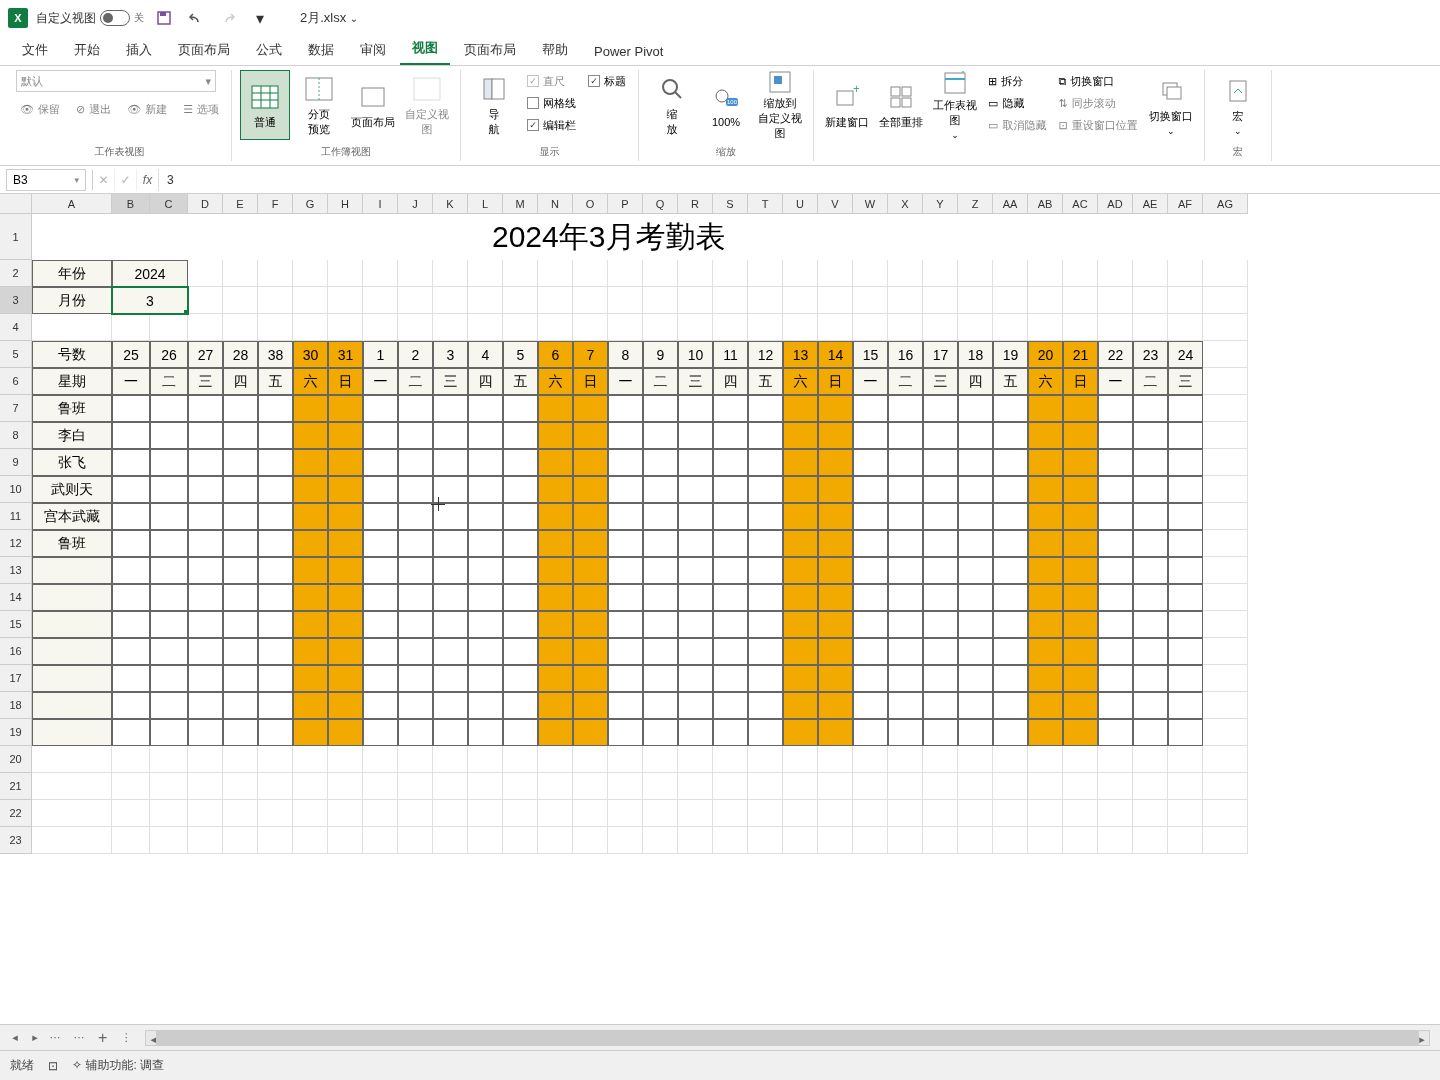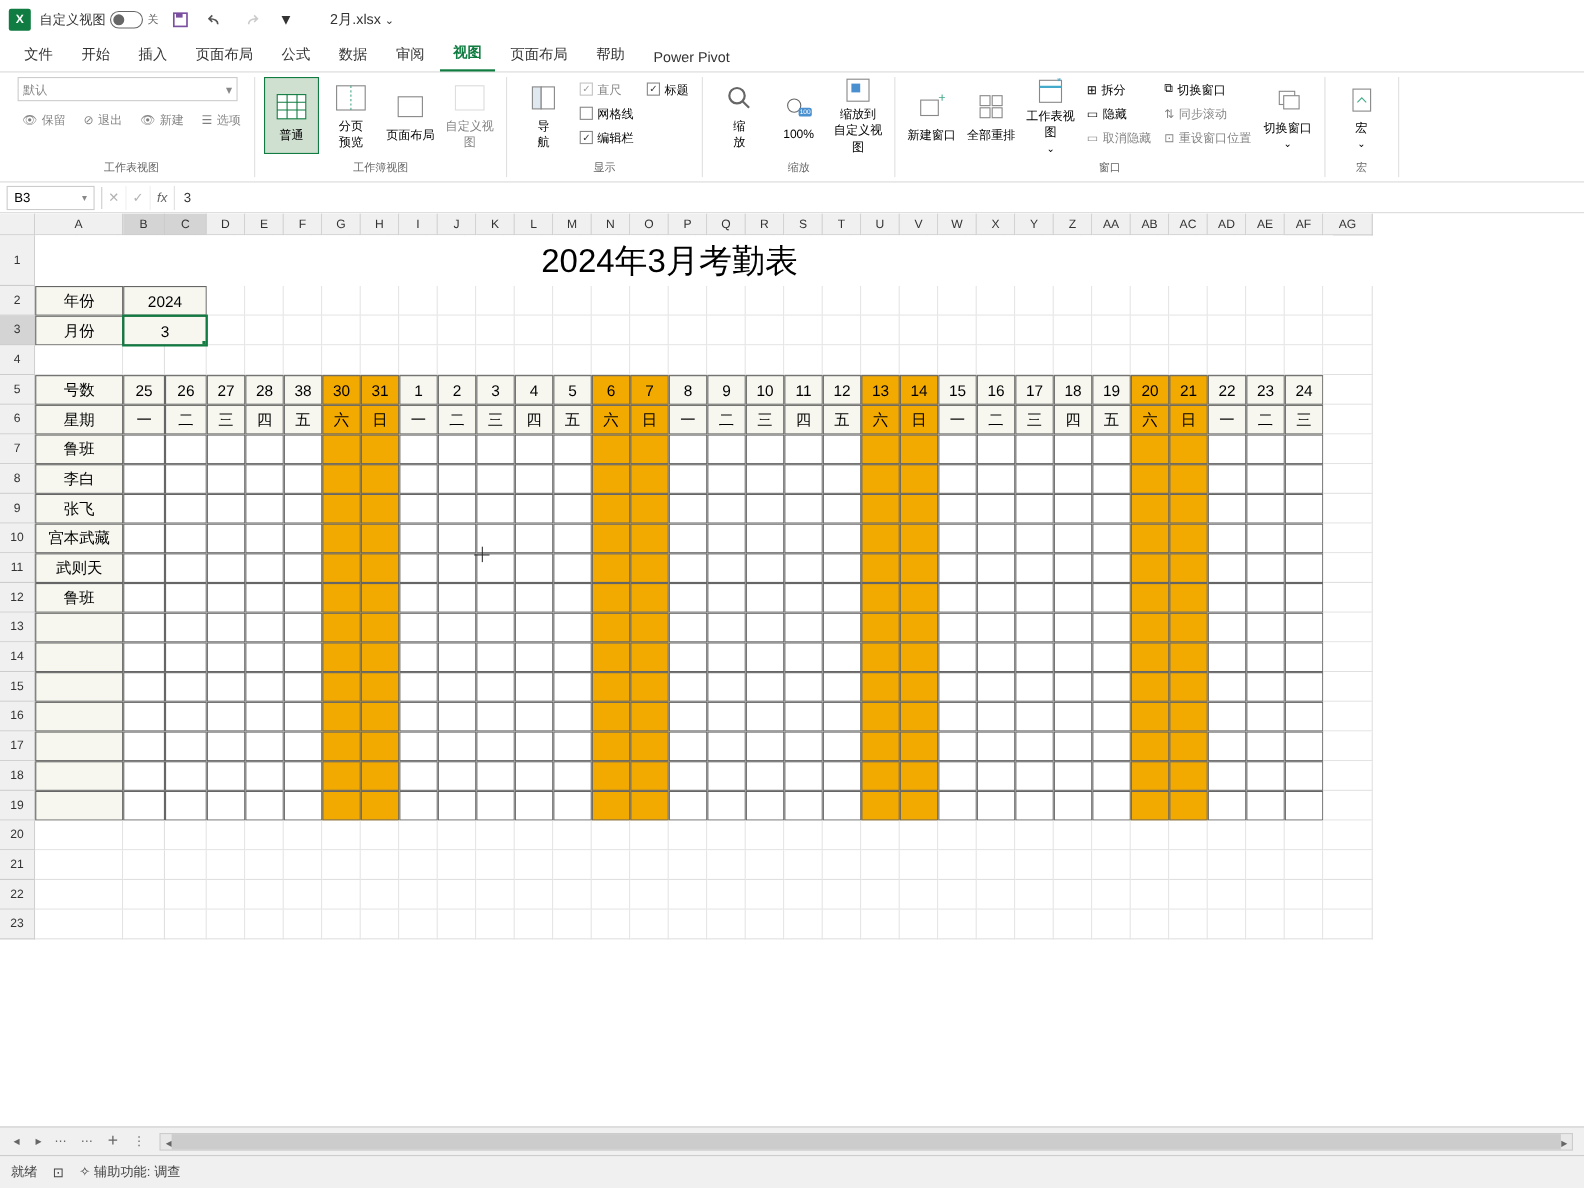--- a/index.html
+++ b/index.html
@@ -330,21 +330,20 @@
           <div class="icon">
             <svg width="24" height="24" viewBox="0 0 24 24">
               <rect x="4" y="4" width="14" height="12" fill="#fff" stroke="#888"></rect>
               <rect x="8" y="8" width="14" height="12" fill="#fff" stroke="#888"></rect>
             </svg>
           </div>
           <span>切换窗口</span>
           <span style="font-size:9px">⌄</span>
         </div>
     </div>
-    <div class="ribbon-group-label">窗口</div>
   </div>
   <div class="ribbon-group">
     <div class="ribbon-group-content">
       <div class="rbtn-large">
           <div class="icon">
             <svg width="24" height="24" viewBox="0 0 24 24">
               <rect x="4" y="2" width="16" height="20" fill="#fff" stroke="#888"></rect>
               <path d="M8 14 L12 10 L16 14" fill="none" stroke="#4a8"></path>
             </svg>
           </div>
@@ -740,56 +739,56 @@
         <div class="cell bordered white" style="width: 35px; height: 27px;"></div>
         <div class="cell bordered white" style="width: 35px; height: 27px;"></div>
         <div class="cell bordered weekend" style="width: 35px; height: 27px;"></div>
         <div class="cell bordered weekend" style="width: 35px; height: 27px;"></div>
         <div class="cell bordered white" style="width: 35px; height: 27px;"></div>
         <div class="cell bordered white" style="width: 35px; height: 27px;"></div>
         <div class="cell bordered white" style="width: 35px; height: 27px;"></div>
         <div class="cell" style="width: 45px; height: 27px;"></div>
       </div>
       <div class="row">
+        <div class="cell bordered" style="width: 80px; height: 27px;">武则天</div>
+        <div class="cell bordered white" style="width: 38px; height: 27px;"></div>
+        <div class="cell bordered white" style="width: 38px; height: 27px;"></div>
+        <div class="cell bordered white" style="width: 35px; height: 27px;"></div>
+        <div class="cell bordered white" style="width: 35px; height: 27px;"></div>
+        <div class="cell bordered white" style="width: 35px; height: 27px;"></div>
+        <div class="cell bordered weekend" style="width: 35px; height: 27px;"></div>
+        <div class="cell bordered weekend" style="width: 35px; height: 27px;"></div>
+        <div class="cell bordered white" style="width: 35px; height: 27px;"></div>
+        <div class="cell bordered white" style="width: 35px; height: 27px;"></div>
+        <div class="cell bordered white" style="width: 35px; height: 27px;"></div>
+        <div class="cell bordered white" style="width: 35px; height: 27px;"></div>
+        <div class="cell bordered white" style="width: 35px; height: 27px;"></div>
+        <div class="cell bordered weekend" style="width: 35px; height: 27px;"></div>
+        <div class="cell bordered weekend" style="width: 35px; height: 27px;"></div>
+        <div class="cell bordered white" style="width: 35px; height: 27px;"></div>
+        <div class="cell bordered white" style="width: 35px; height: 27px;"></div>
+        <div class="cell bordered white" style="width: 35px; height: 27px;"></div>
+        <div class="cell bordered white" style="width: 35px; height: 27px;"></div>
+        <div class="cell bordered white" style="width: 35px; height: 27px;"></div>
+        <div class="cell bordered weekend" style="width: 35px; height: 27px;"></div>
+        <div class="cell bordered weekend" style="width: 35px; height: 27px;"></div>
+        <div class="cell bordered white" style="width: 35px; height: 27px;"></div>
+        <div class="cell bordered white" style="width: 35px; height: 27px;"></div>
+        <div class="cell bordered white" style="width: 35px; height: 27px;"></div>
+        <div class="cell bordered white" style="width: 35px; height: 27px;"></div>
+        <div class="cell bordered white" style="width: 35px; height: 27px;"></div>
+        <div class="cell bordered weekend" style="width: 35px; height: 27px;"></div>
+        <div class="cell bordered weekend" style="width: 35px; height: 27px;"></div>
+        <div class="cell bordered white" style="width: 35px; height: 27px;"></div>
+        <div class="cell bordered white" style="width: 35px; height: 27px;"></div>
+        <div class="cell bordered white" style="width: 35px; height: 27px;"></div>
+        <div class="cell" style="width: 45px; height: 27px;"></div>
+      </div>
+      <div class="row">
         <div class="cell bordered" style="width: 80px; height: 27px;">宫本武藏</div>
-        <div class="cell bordered white" style="width: 38px; height: 27px;"></div>
-        <div class="cell bordered white" style="width: 38px; height: 27px;"></div>
-        <div class="cell bordered white" style="width: 35px; height: 27px;"></div>
-        <div class="cell bordered white" style="width: 35px; height: 27px;"></div>
-        <div class="cell bordered white" style="width: 35px; height: 27px;"></div>
-        <div class="cell bordered weekend" style="width: 35px; height: 27px;"></div>
-        <div class="cell bordered weekend" style="width: 35px; height: 27px;"></div>
-        <div class="cell bordered white" style="width: 35px; height: 27px;"></div>
-        <div class="cell bordered white" style="width: 35px; height: 27px;"></div>
-        <div class="cell bordered white" style="width: 35px; height: 27px;"></div>
-        <div class="cell bordered white" style="width: 35px; height: 27px;"></div>
-        <div class="cell bordered white" style="width: 35px; height: 27px;"></div>
-        <div class="cell bordered weekend" style="width: 35px; height: 27px;"></div>
-        <div class="cell bordered weekend" style="width: 35px; height: 27px;"></div>
-        <div class="cell bordered white" style="width: 35px; height: 27px;"></div>
-        <div class="cell bordered white" style="width: 35px; height: 27px;"></div>
-        <div class="cell bordered white" style="width: 35px; height: 27px;"></div>
-        <div class="cell bordered white" style="width: 35px; height: 27px;"></div>
-        <div class="cell bordered white" style="width: 35px; height: 27px;"></div>
-        <div class="cell bordered weekend" style="width: 35px; height: 27px;"></div>
-        <div class="cell bordered weekend" style="width: 35px; height: 27px;"></div>
-        <div class="cell bordered white" style="width: 35px; height: 27px;"></div>
-        <div class="cell bordered white" style="width: 35px; height: 27px;"></div>
-        <div class="cell bordered white" style="width: 35px; height: 27px;"></div>
-        <div class="cell bordered white" style="width: 35px; height: 27px;"></div>
-        <div class="cell bordered white" style="width: 35px; height: 27px;"></div>
-        <div class="cell bordered weekend" style="width: 35px; height: 27px;"></div>
-        <div class="cell bordered weekend" style="width: 35px; height: 27px;"></div>
-        <div class="cell bordered white" style="width: 35px; height: 27px;"></div>
-        <div class="cell bordered white" style="width: 35px; height: 27px;"></div>
-        <div class="cell bordered white" style="width: 35px; height: 27px;"></div>
-        <div class="cell" style="width: 45px; height: 27px;"></div>
-      </div>
-      <div class="row">
-        <div class="cell bordered" style="width: 80px; height: 27px;">武则天</div>
         <div class="cell bordered white" style="width: 38px; height: 27px;"></div>
         <div class="cell bordered white" style="width: 38px; height: 27px;"></div>
         <div class="cell bordered white" style="width: 35px; height: 27px;"></div>
         <div class="cell bordered white" style="width: 35px; height: 27px;"></div>
         <div class="cell bordered white" style="width: 35px; height: 27px;"></div>
         <div class="cell bordered weekend" style="width: 35px; height: 27px;"></div>
         <div class="cell bordered weekend" style="width: 35px; height: 27px;"></div>
         <div class="cell bordered white" style="width: 35px; height: 27px;"></div>
         <div class="cell bordered white" style="width: 35px; height: 27px;"></div>
         <div class="cell bordered white" style="width: 35px; height: 27px;"></div>

